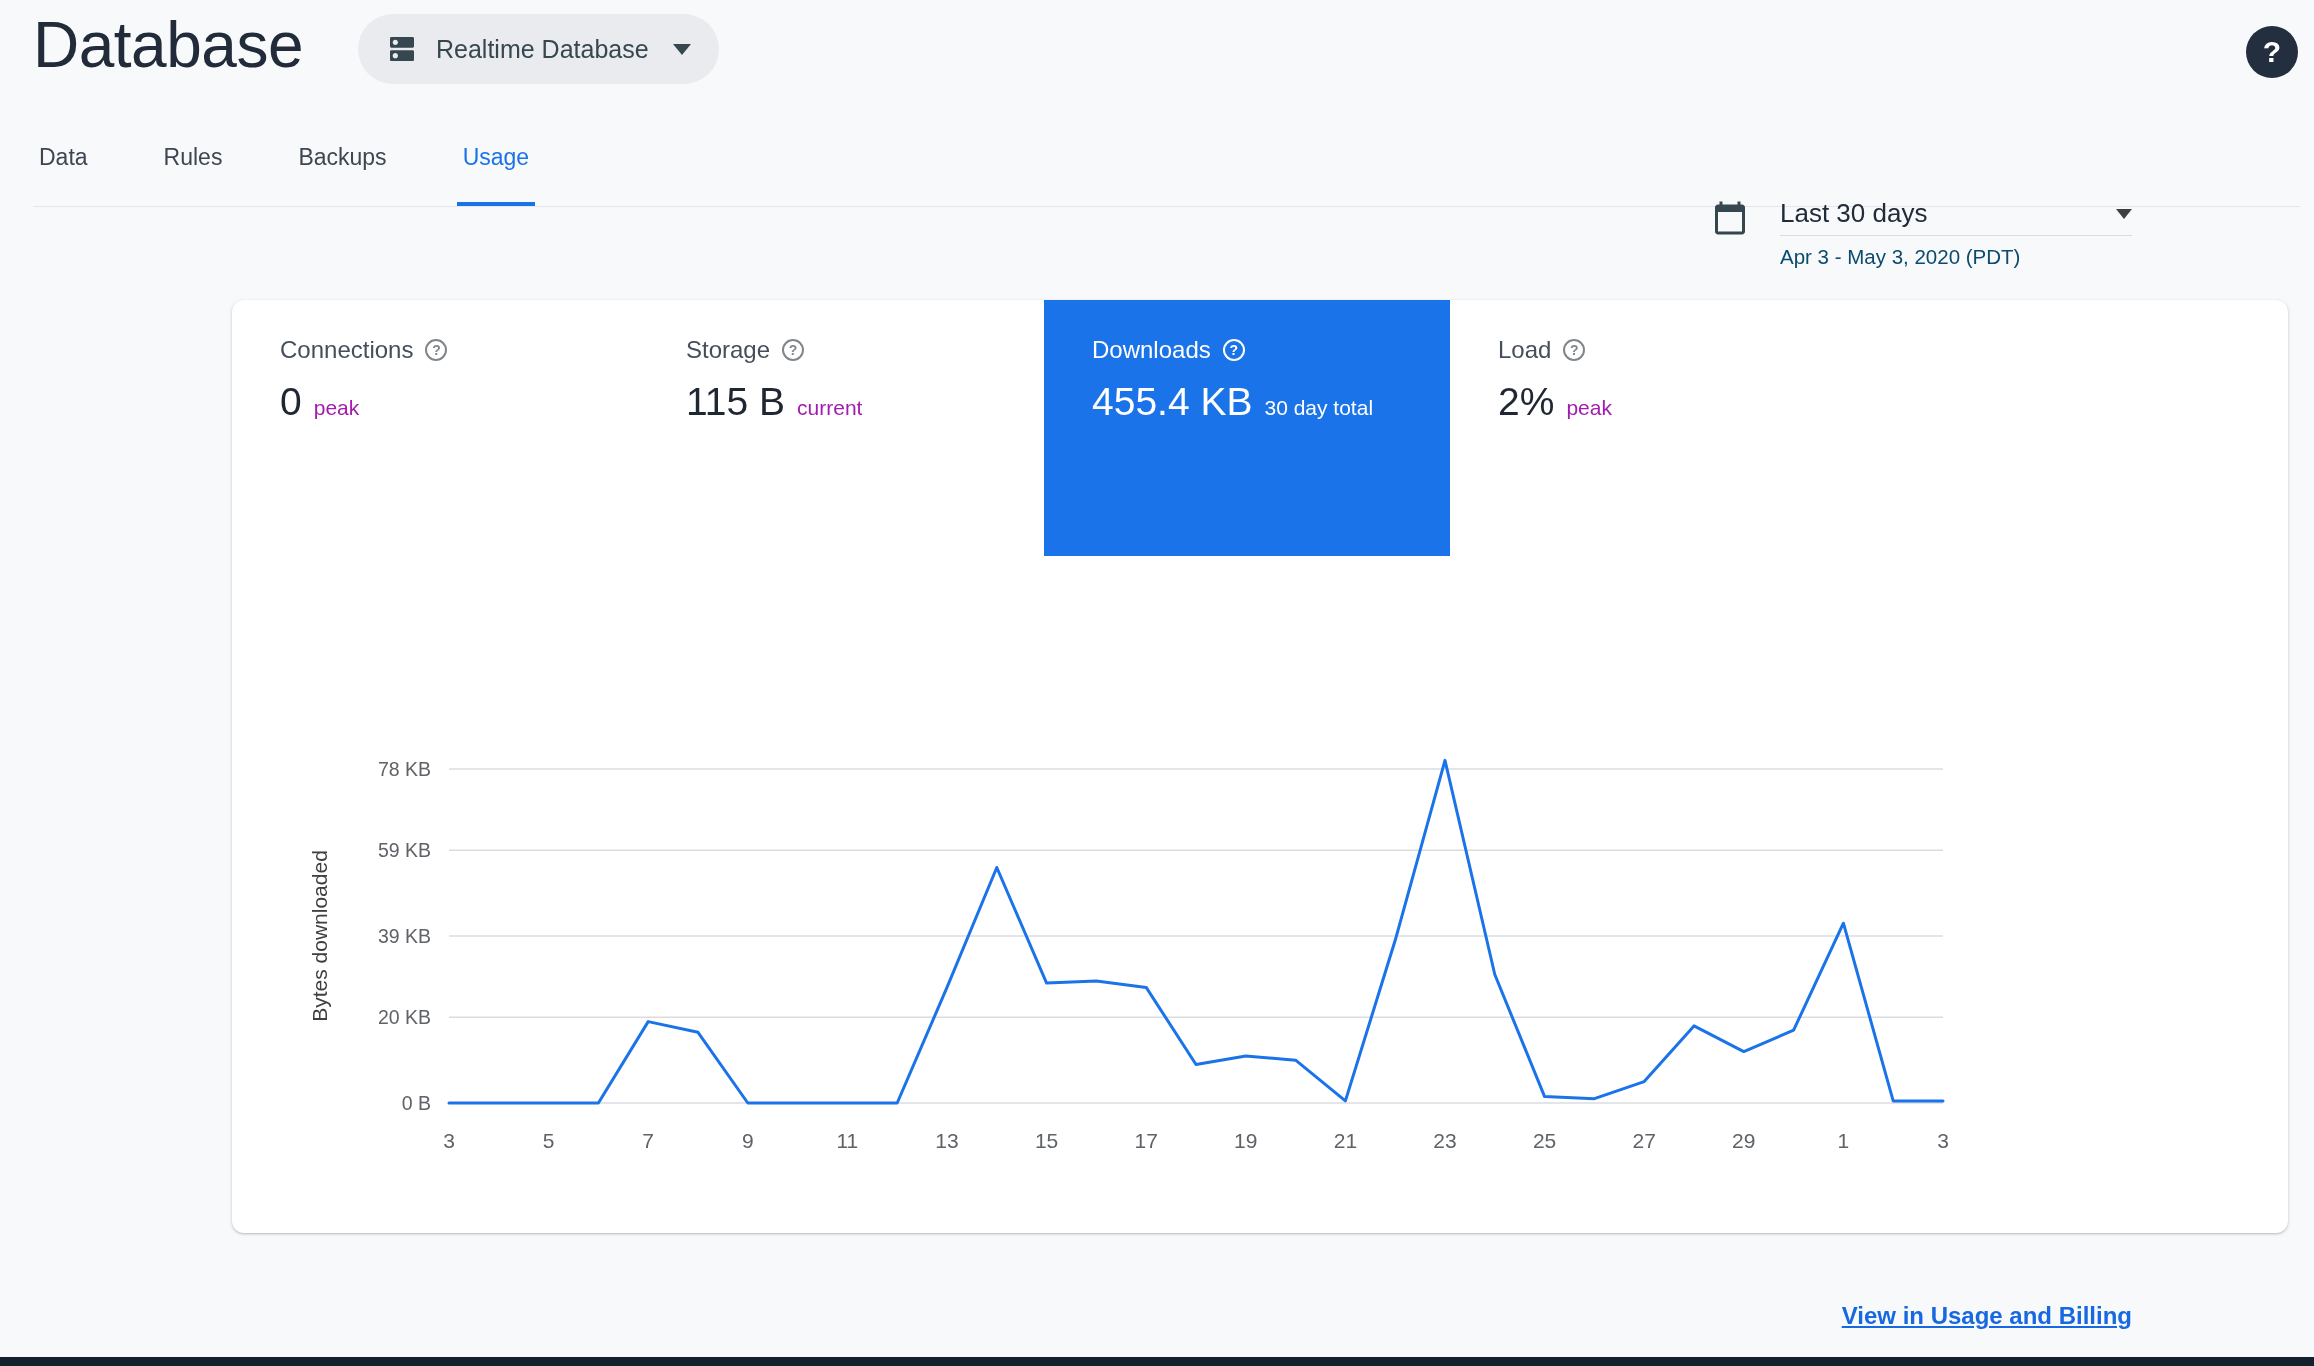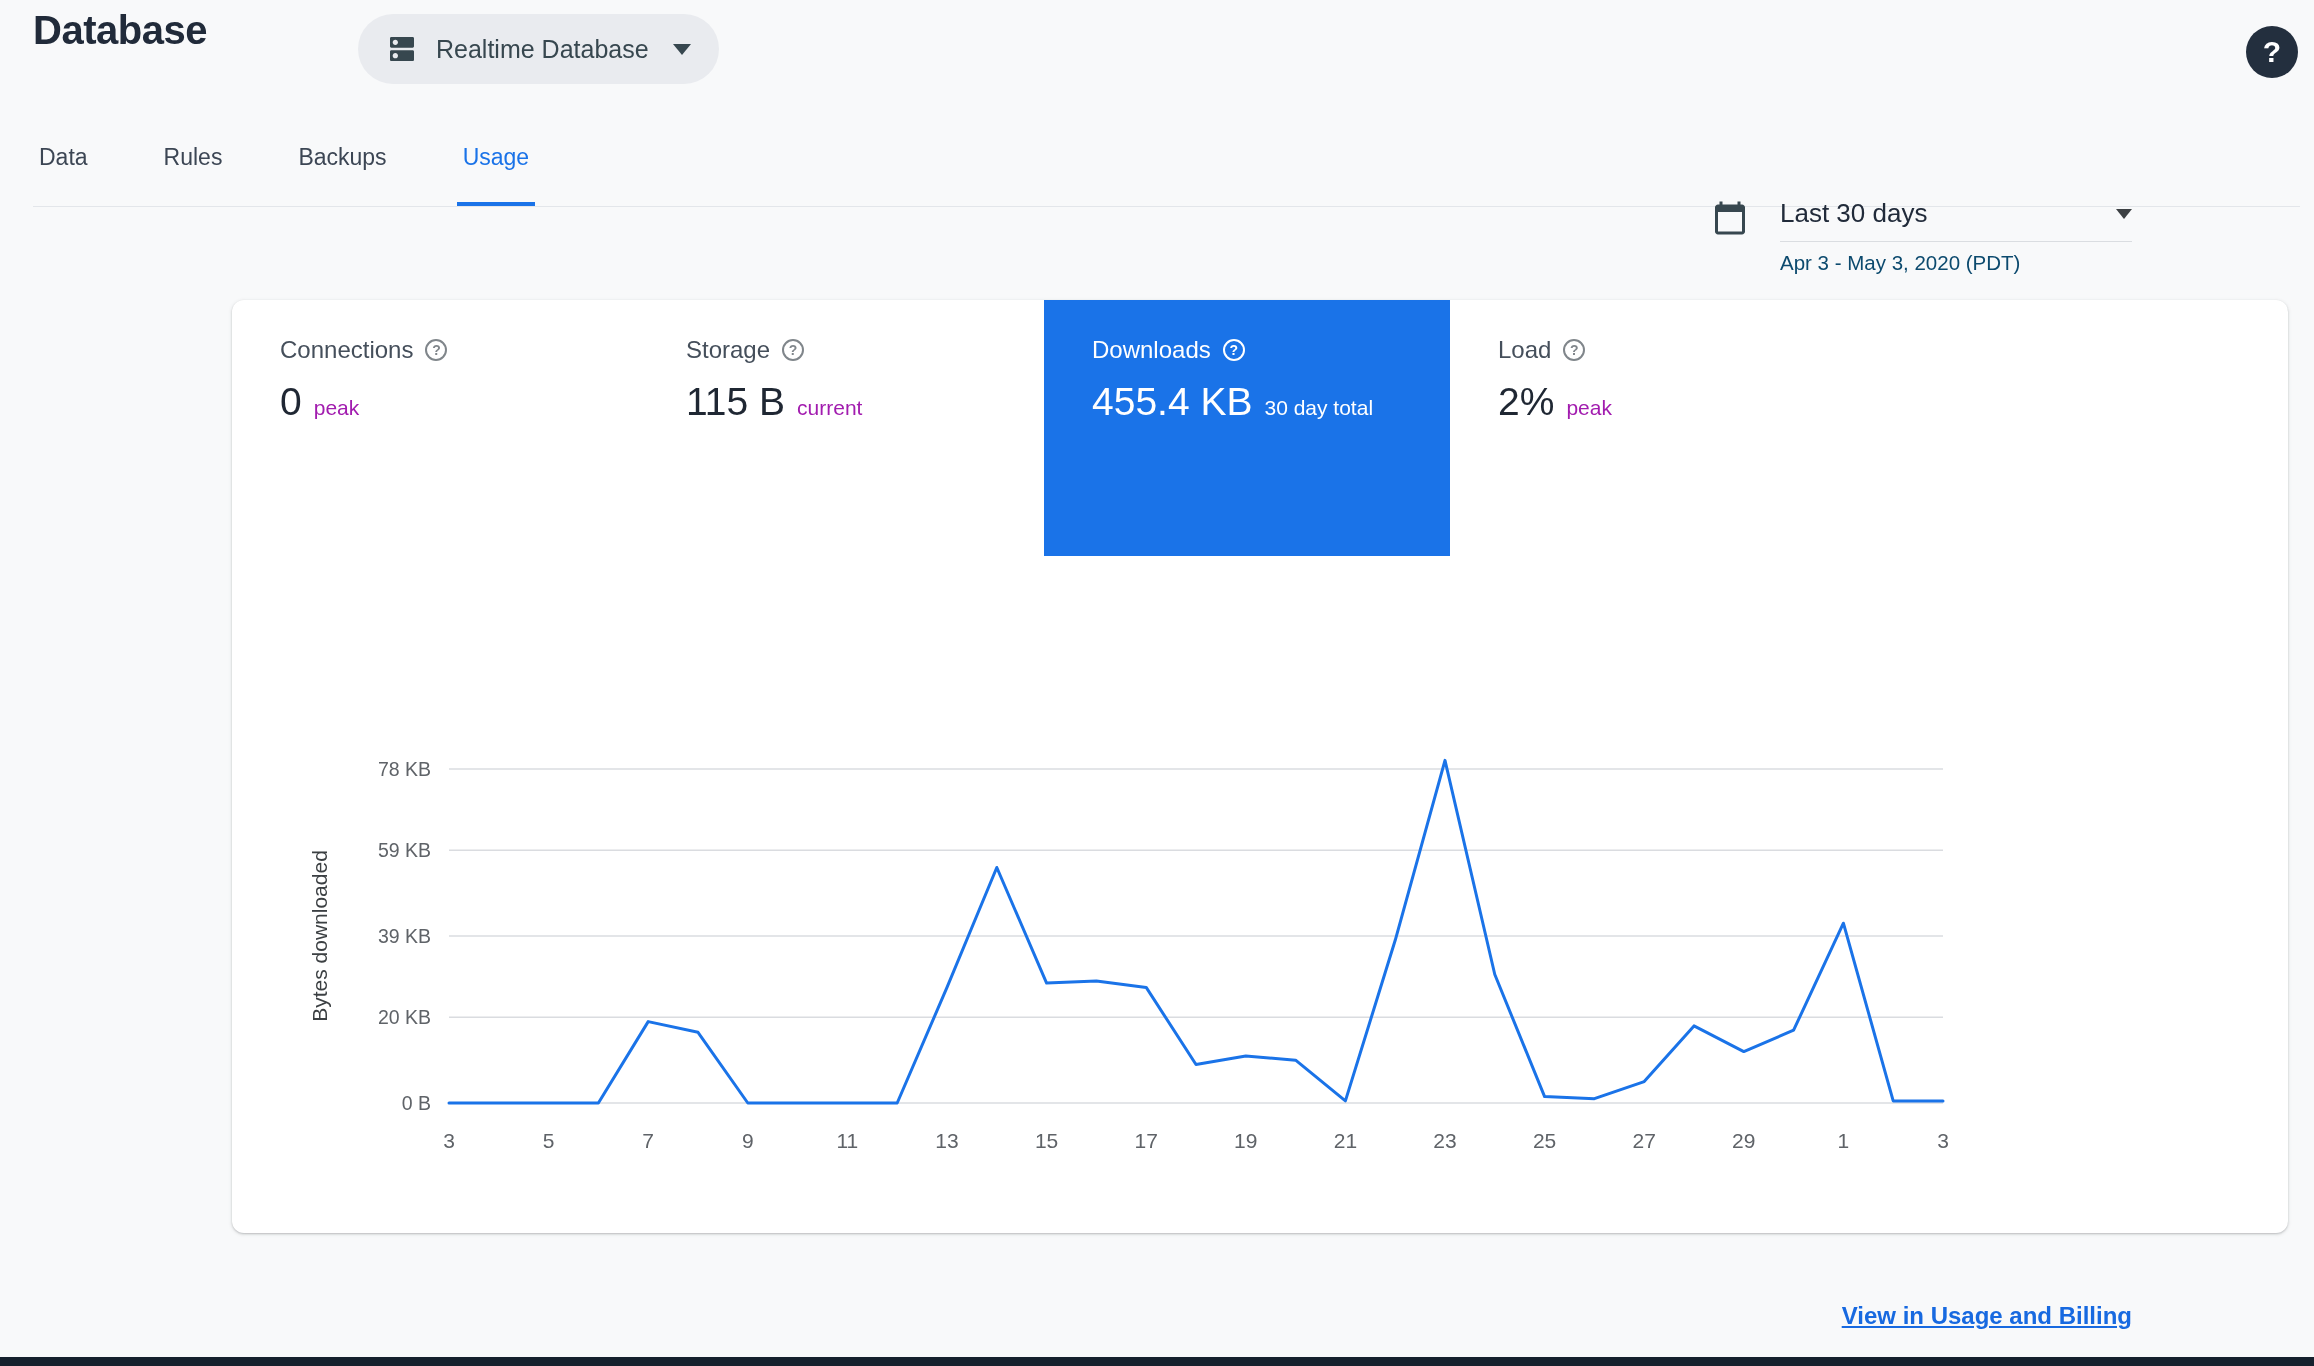--- a/index.html
+++ b/index.html
@@ -4,33 +4,33 @@
 <style>
   * { margin:0; padding:0; box-sizing:border-box; }
   html,body { width:2314px; height:1366px; }
   body {
     font-family:"Liberation Sans", sans-serif;
     background:#f8f9fa;
     position:relative;
     overflow:hidden;
     color:#212b3a;
   }
-  .page-title { position:absolute; left:33px; top:8px; font-size:40px; font-weight:700; color:#212b3a; letter-spacing:-0.5px; }
+  .page-title { position:absolute; left:33px; top:8px; font-size:64px; font-weight:400; color:#212b3a; letter-spacing:-0.5px; }
   .db-pill { position:absolute; left:358px; top:14px; height:70px; border-radius:35px; background:#e9ebef; display:flex; align-items:center; padding:0 28px; gap:18px; cursor:pointer; }
   .db-pill svg { display:block; }
   .db-label { font-size:25px; font-weight:500; color:#37474f; white-space:nowrap; }
   .caret-down { width:0; height:0; border-left:9px solid transparent; border-right:9px solid transparent; border-top:11px solid #37474f; margin-left:6px; }
   .help-btn { position:absolute; right:16px; top:26px; width:52px; height:52px; border-radius:50%; background:#232f3e; color:#fff; font-size:30px; font-weight:700; display:flex; align-items:center; justify-content:center; border:none; cursor:pointer; }
   .tabs { position:absolute; left:33px; right:14px; top:128px; display:flex; gap:64px; border-bottom:1px solid #e3e6ea; }
   .tab { font-size:23px; font-weight:500; color:#3c4654; padding:16px 6px 19px; cursor:pointer; white-space:nowrap; }
   .tab.active { color:#1a73e8; padding-bottom:31px; border-bottom:4px solid #1a73e8; }
   .date-control { position:absolute; right:182px; top:198px; display:flex; gap:32px; cursor:pointer; }
   .cal-icon { margin-top:2px; }
   .date-main { width:352px; }
-  .date-row { display:flex; align-items:center; justify-content:space-between; padding-bottom:12px; border-bottom:1px solid #dadde1; }
+  .date-row { display:flex; align-items:center; justify-content:space-between; padding-bottom:6px; border-bottom:1px solid #dadde1; }
   .date-label { font-size:26px; font-weight:500; color:#212b3a; }
   .date-caret { width:0; height:0; border-left:8px solid transparent; border-right:8px solid transparent; border-top:10px solid #3c4043; }
   .date-sub { margin-top:9px; font-size:20.5px; color:#0c4a6e; white-space:nowrap; }
   .card { position:absolute; left:232px; top:300px; width:2056px; height:933px; background:#fff; border-radius:12px;
           box-shadow:0 1px 2px rgba(60,64,67,.25), 0 1px 4px rgba(60,64,67,.12); overflow:hidden; }
   .tiles { display:flex; }
   .tile { width:406px; height:256px; padding:36px 0 0 48px; cursor:pointer; }
   .tile-head { display:flex; align-items:center; gap:12px; font-size:24px; color:#454f5b; }
   .q-icon { width:22px; height:22px; flex:0 0 22px; border:2px solid #80868b; border-radius:50%; font-size:14px; font-weight:700; color:#80868b; display:flex; align-items:center; justify-content:center; }
   .tile-val { margin-top:16px; display:flex; align-items:baseline; gap:12px; }

